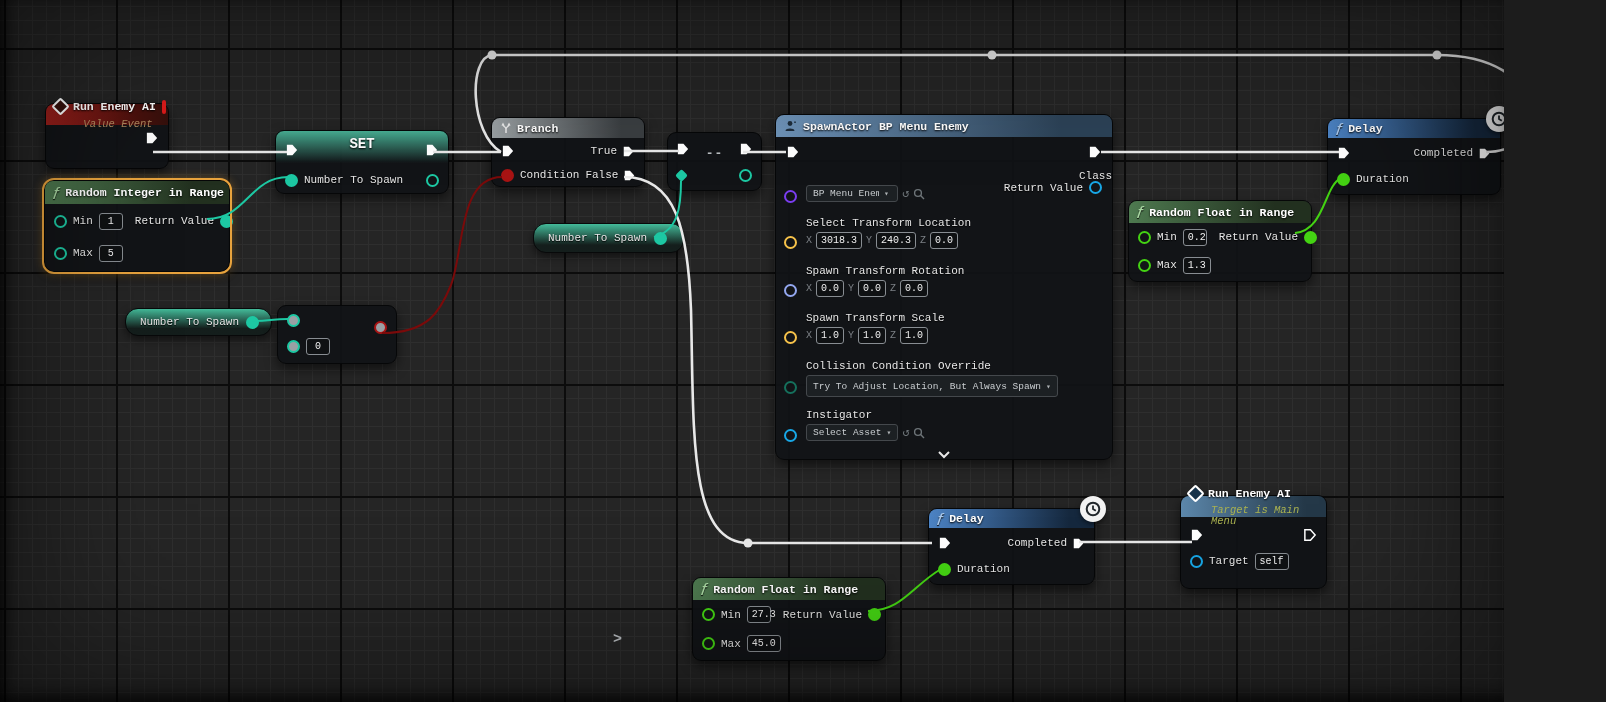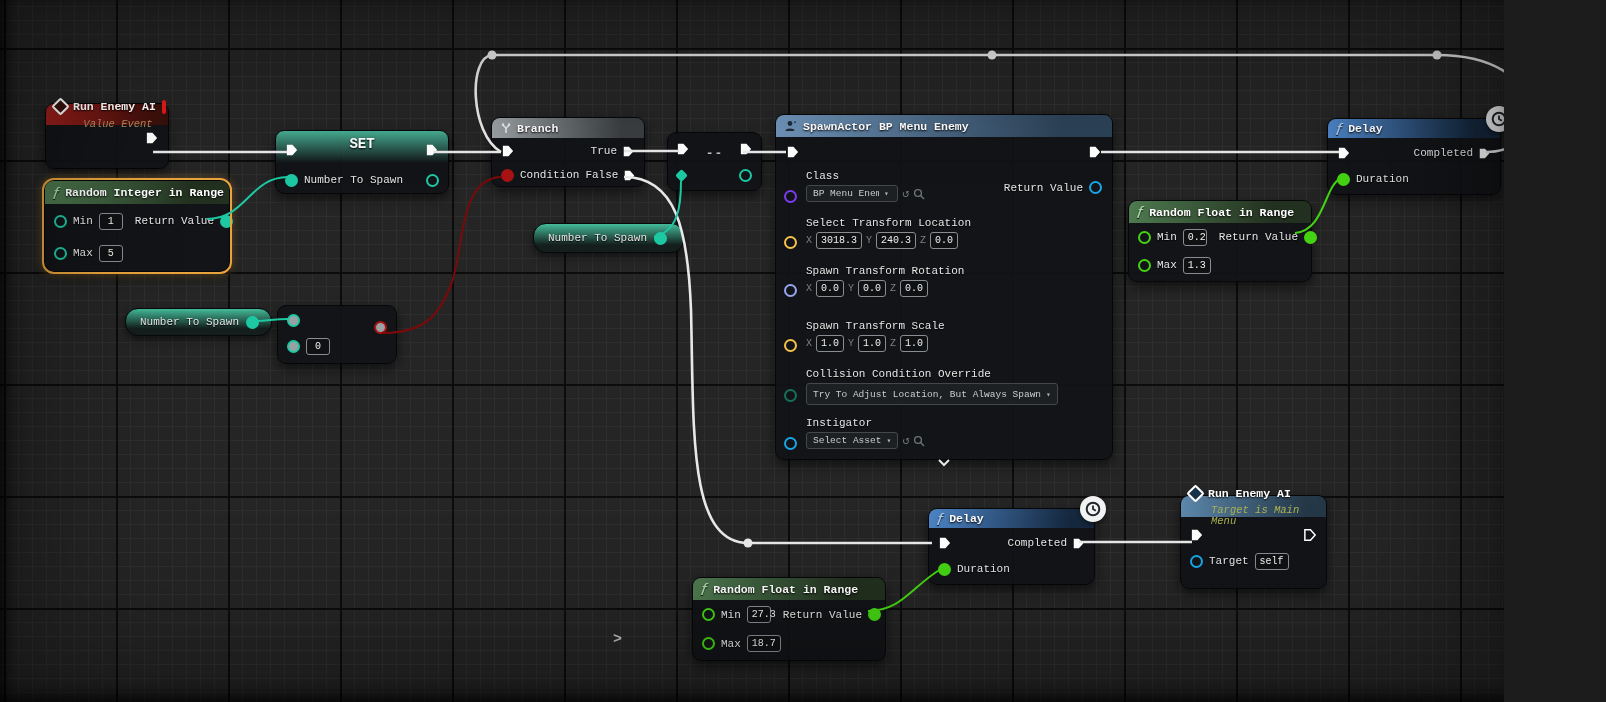--- a/index.html
+++ b/index.html
@@ -256,21 +256,21 @@
             <path d="M2 2h6l5 5.5L8 13H2z" fill="#fff"></path>
           </svg>
         </span>
     </div>
 
     <div style="position:absolute;top:66px;right:10px;display:flex;align-items:center;gap:6px;">
       <span class="plabel">Return Value</span>
       <span class="cpin" style="--pc:var(--object);"></span>
     </div>
 
-    <div class="blk" style="margin-top:3px;">
+    <div class="blk" style="margin-top:3px;text-align:right;">
       <div class="lab">Class</div>
       <span class="cpin" style="--pc:var(--class);top:20px;"></span>
       <div class="ctr">
         <span class="dd" style="width:78px;">
             <span style="overflow:hidden;max-width:66px;">BP Menu Enemy</span>
             <span class="chev">▾</span>
           </span>
         <span class="icobtn">↺</span>
         <span class="icobtn">
             <svg width="12" height="12" viewBox="0 0 12 12">
@@ -300,21 +300,21 @@
       <div class="ctr">
         <span class="axis">X</span>
           <span class="vbox">0.0</span>
         <span class="axis">Y</span>
           <span class="vbox">0.0</span>
         <span class="axis">Z</span>
           <span class="vbox">0.0</span>
       </div>
     </div>
 
-    <div class="blk" style="margin-top:23px;">
+    <div class="blk" style="margin-top:15px;">
       <div class="lab">Spawn Transform Scale</div>
       <span class="cpin" style="--pc:var(--vector);top:19px;"></span>
       <div class="ctr">
         <span class="axis">X</span>
           <span class="vbox">1.0</span>
         <span class="axis">Y</span>
           <span class="vbox">1.0</span>
         <span class="axis">Z</span>
           <span class="vbox">1.0</span>
       </div>
@@ -466,21 +466,21 @@
       <span class="cpin" style="--pc:var(--float);"></span>
       <span class="plabel">Min</span>
       <span class="vbox">27.3</span>
       <span class="grow"></span>
       <span class="plabel">Return Value</span>
       <span class="cpin filled" style="--pc:var(--float);"></span>
     </div>
     <div class="row" style="height:29px;">
       <span class="cpin" style="--pc:var(--float);"></span>
       <span class="plabel">Max</span>
-      <span class="vbox">18.7</span>
+      <span class="vbox">45.0</span>
     </div>
   </div>
 
   <div class="node" style="left:1180px;top:495px;width:145px;height:92px;">
     <div class="hdr runblue hdr-2l">
       <div class="l1">
         <span class="evdia blue"></span>
         <span class="title">Run Enemy AI</span>
       </div>
       <span class="subtitle" style="color:#aab250;">Target is Main Menu</span>

